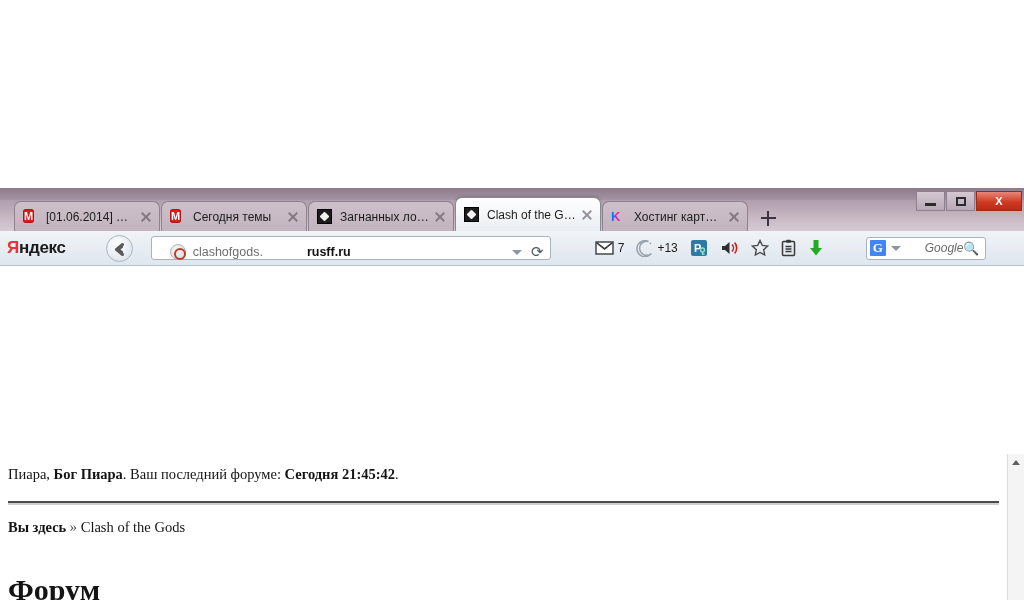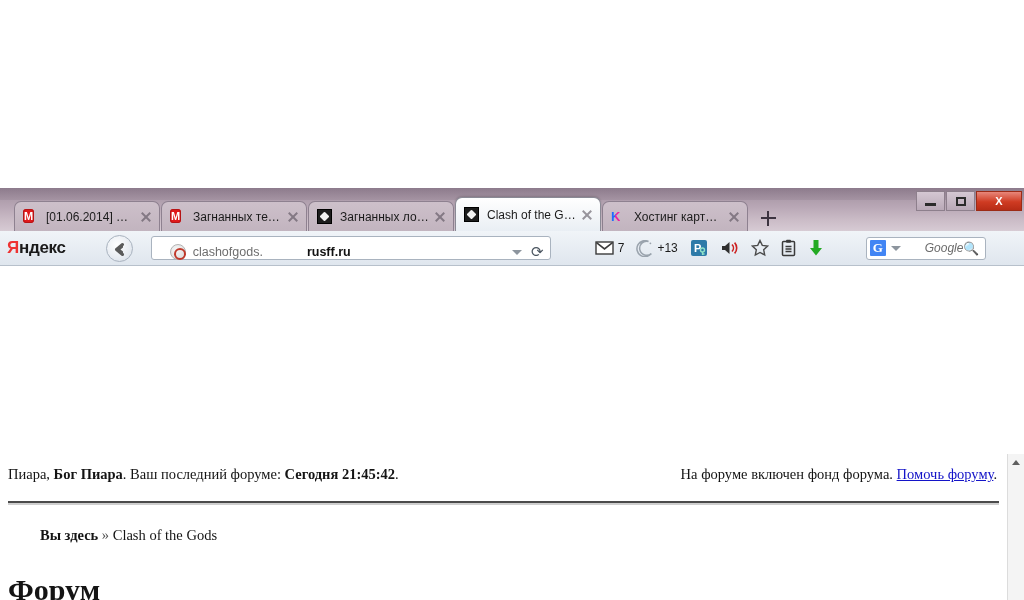--- a/index.html
+++ b/index.html
@@ -191,21 +191,21 @@
   }
   .fund a{ color:#1414c8; text-decoration:underline;}
 
   .hr1{
     position:absolute; left:8px; top:47px; width:991px; height:2px;
     background:#4b4b4b;
     box-shadow:0 2px 0 #cfcfcf;
   }
 
   .breadcrumb{
-    position:absolute; left:8px; top:73px; font-size:14.5px;margin-left:32px;
+    position:absolute; left:8px; top:65px; font-size:14.5px;
   }
   .breadcrumb b{ font-weight:bold;}
   .breadcrumb .sep{ color:#555; }
 
   .h-forum{
     position:absolute; left:8px; top:121px; font-size:30px; font-weight:bold;
     letter-spacing:0px; line-height:1;
   }
 
   
@@ -237,21 +237,21 @@
       <div class="tabs">
 
         <div class="tab">
           <span class="tab-fav"><span class="fav-m">M</span></span>
           <span class="tab-title">[01.06.2014] Ум, ч...</span>
           <span class="tab-close"></span>
         </div>
 
         <div class="tab">
           <span class="tab-fav"><span class="fav-m">M</span></span>
-          <span class="tab-title">Загнанных темы</span>
+          <span class="tab-title">Сегодня темы</span>
           <span class="tab-close"></span>
         </div>
 
         <div class="tab">
           <span class="tab-fav">
               <span class="fav-diamond">
                 <i></i>
               </span>
             </span>
           <span class="tab-title">Загнанных лошад...</span>
@@ -378,21 +378,20 @@
           <i></i>
           <i></i>
         </div>
     </div>
 
     <div class="page">
       <div class="page-inner">
 
         <div class="greet"><span>Пиара, </span><b>Бог Пиара</b><span>. Ваш последний форуме: </span><b>Сегодня 21:45:42</b><span>.</span></div>
 
-        <div class="fund"><span>На форуме включен фонд форума. </span><a href="#">Помочь форуму</a><span>.</span></div>
 
         <div class="hr1"></div>
 
         <div class="breadcrumb"><b>Вы здесь</b><span class="sep"> » </span><span>Clash of the Gods</span></div>
 
         <div class="h-forum">Форум</div>
 
       </div>
 
     </div>

